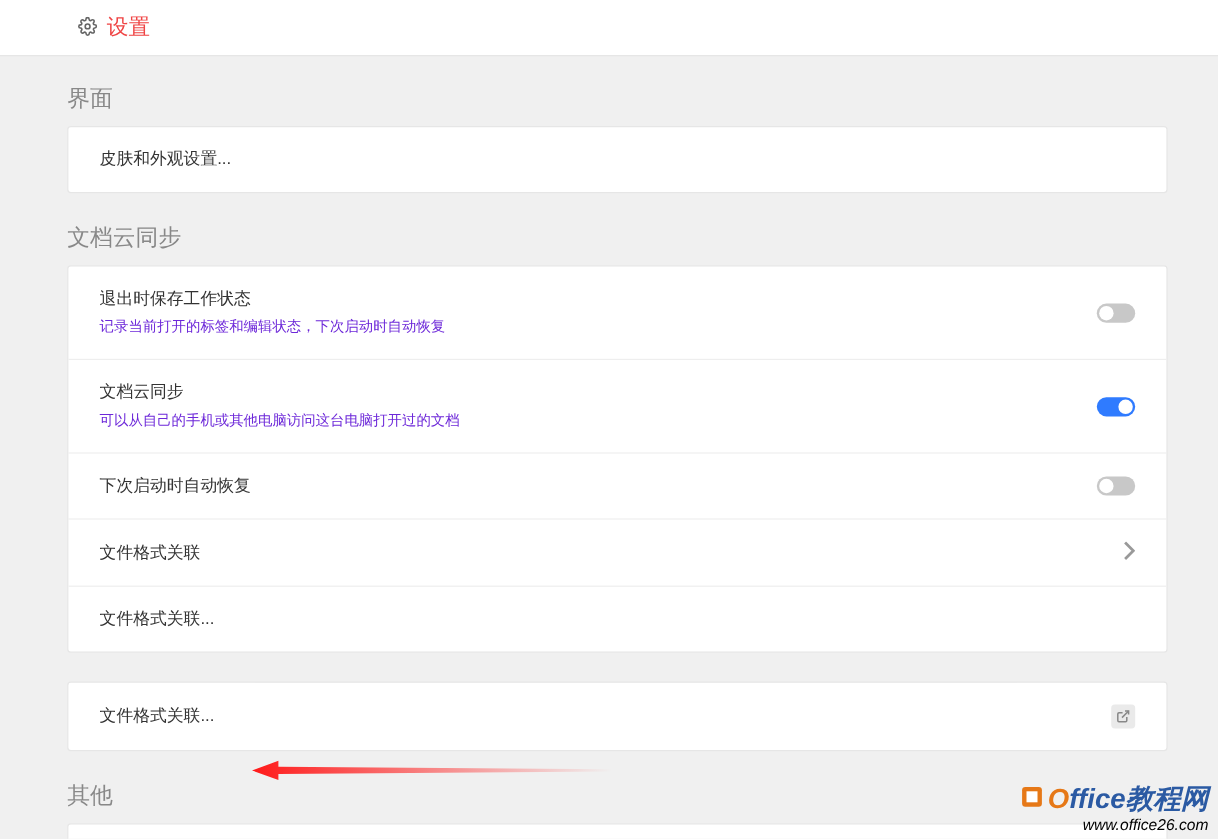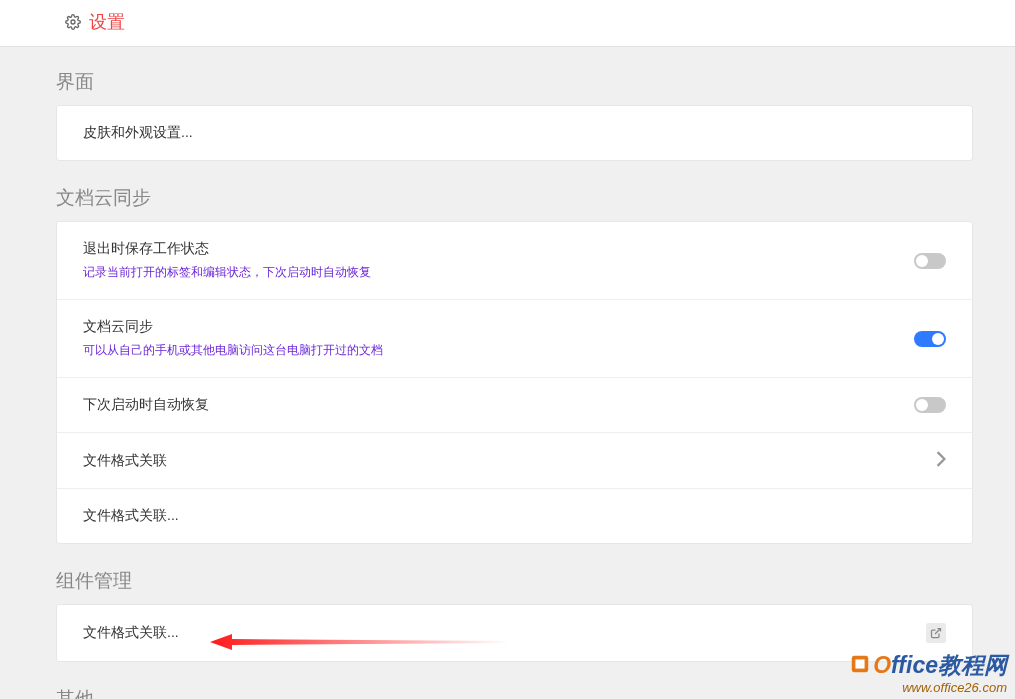--- a/index.html
+++ b/index.html
@@ -126,21 +126,21 @@
 }
 .watermark .wm-top {
   font-size: 23px;
   font-weight: bold;
   font-style: italic;
 }
 .watermark .wm-top .o { color: #e67817; }
 .watermark .wm-top .rest { color: #2b5aa3; }
 .watermark .wm-bottom {
   font-size: 13px;
-  color: #a16207;
+  color: #000000;
   font-style: italic;
 }
 .watermark .wm-icon {
   display: inline-block;
   vertical-align: middle;
   margin-right: 2px;
 }
 </style>
 </head>
 <body>
@@ -202,21 +202,20 @@
           </svg>
       </span>
     </div>
 
     <div class="row">
       <span class="primary">文件格式关联...</span>
     </div>
 
   </div>
 
-  <div class="section-label">组件管理</div>
   <div class="card">
     <div class="row">
       <span class="primary">文件格式关联...</span>
       <span class="external-icon">
         <svg width="12" height="12" viewBox="0 0 24 24" fill="none" stroke="#888" stroke-width="2.5">
           <path d="M18 13v6a2 2 0 0 1-2 2H5a2 2 0 0 1-2-2V8a2 2 0 0 1 2-2h6"></path>
           <polyline points="15 3 21 3 21 9"></polyline>
           <line x1="10" y1="14" x2="21" y2="3"></line>
         </svg>
       </span>

